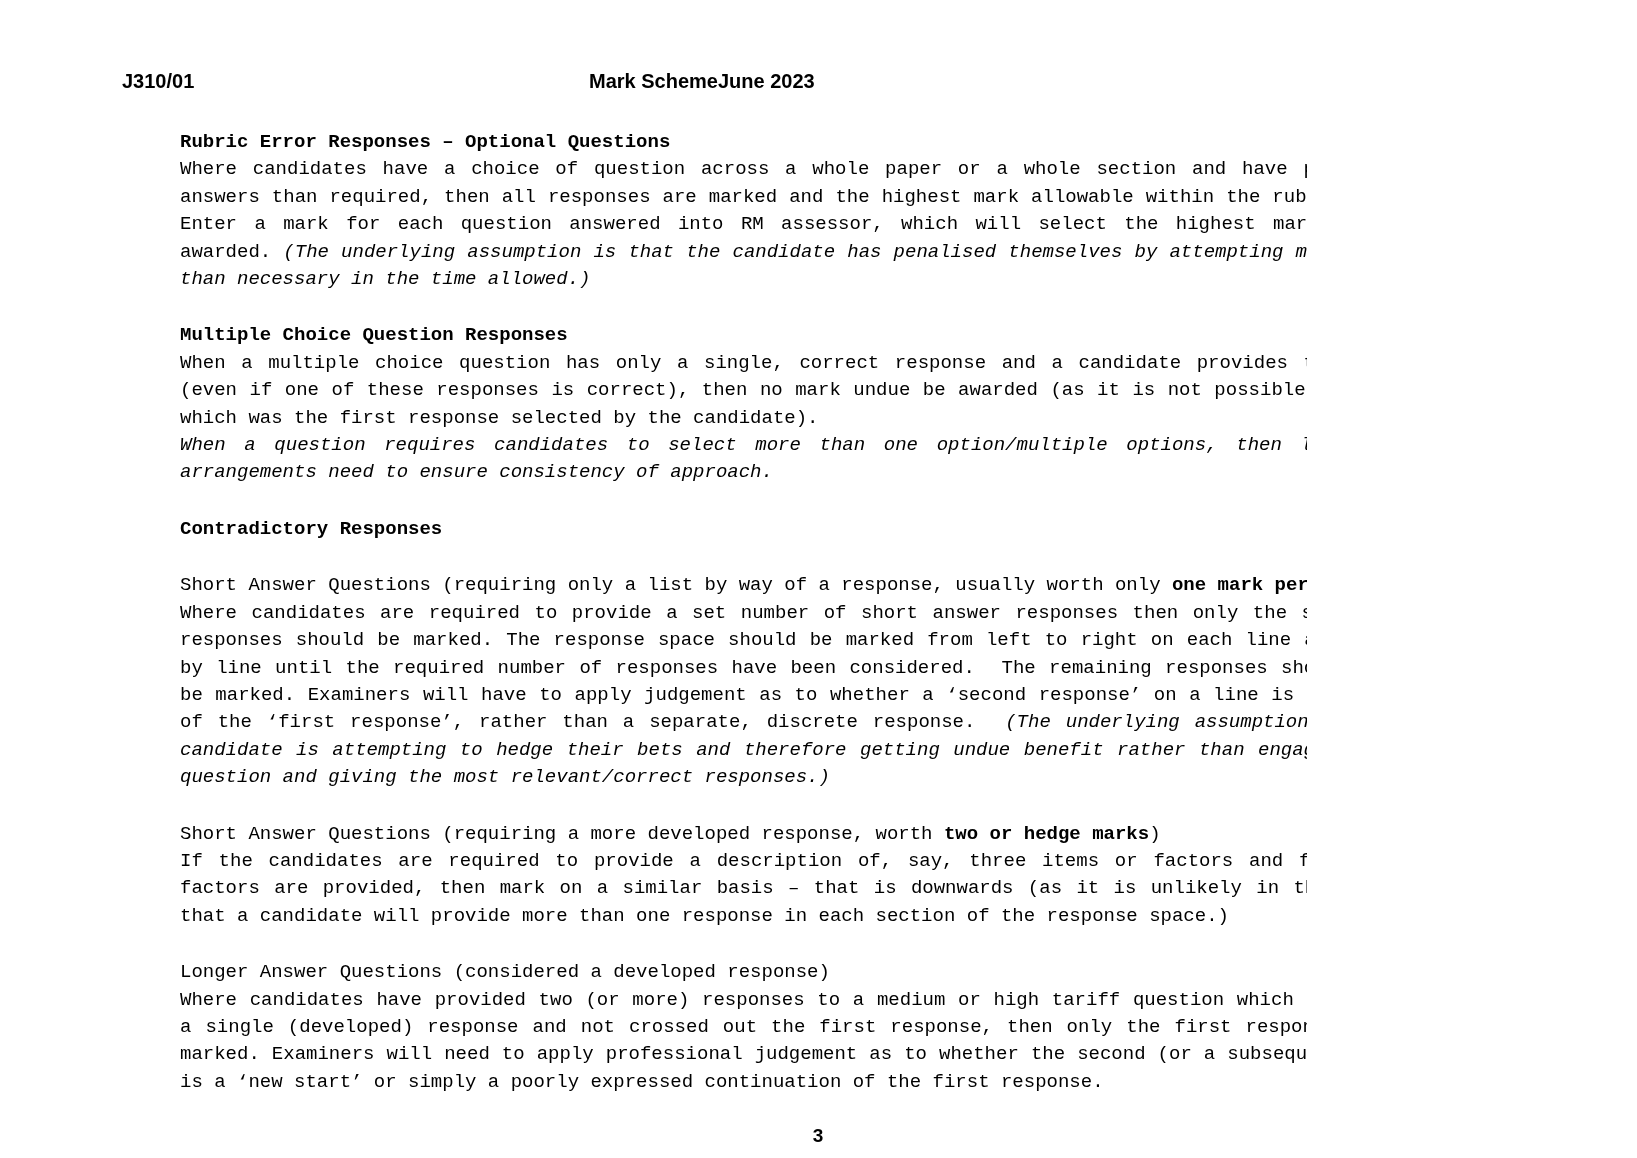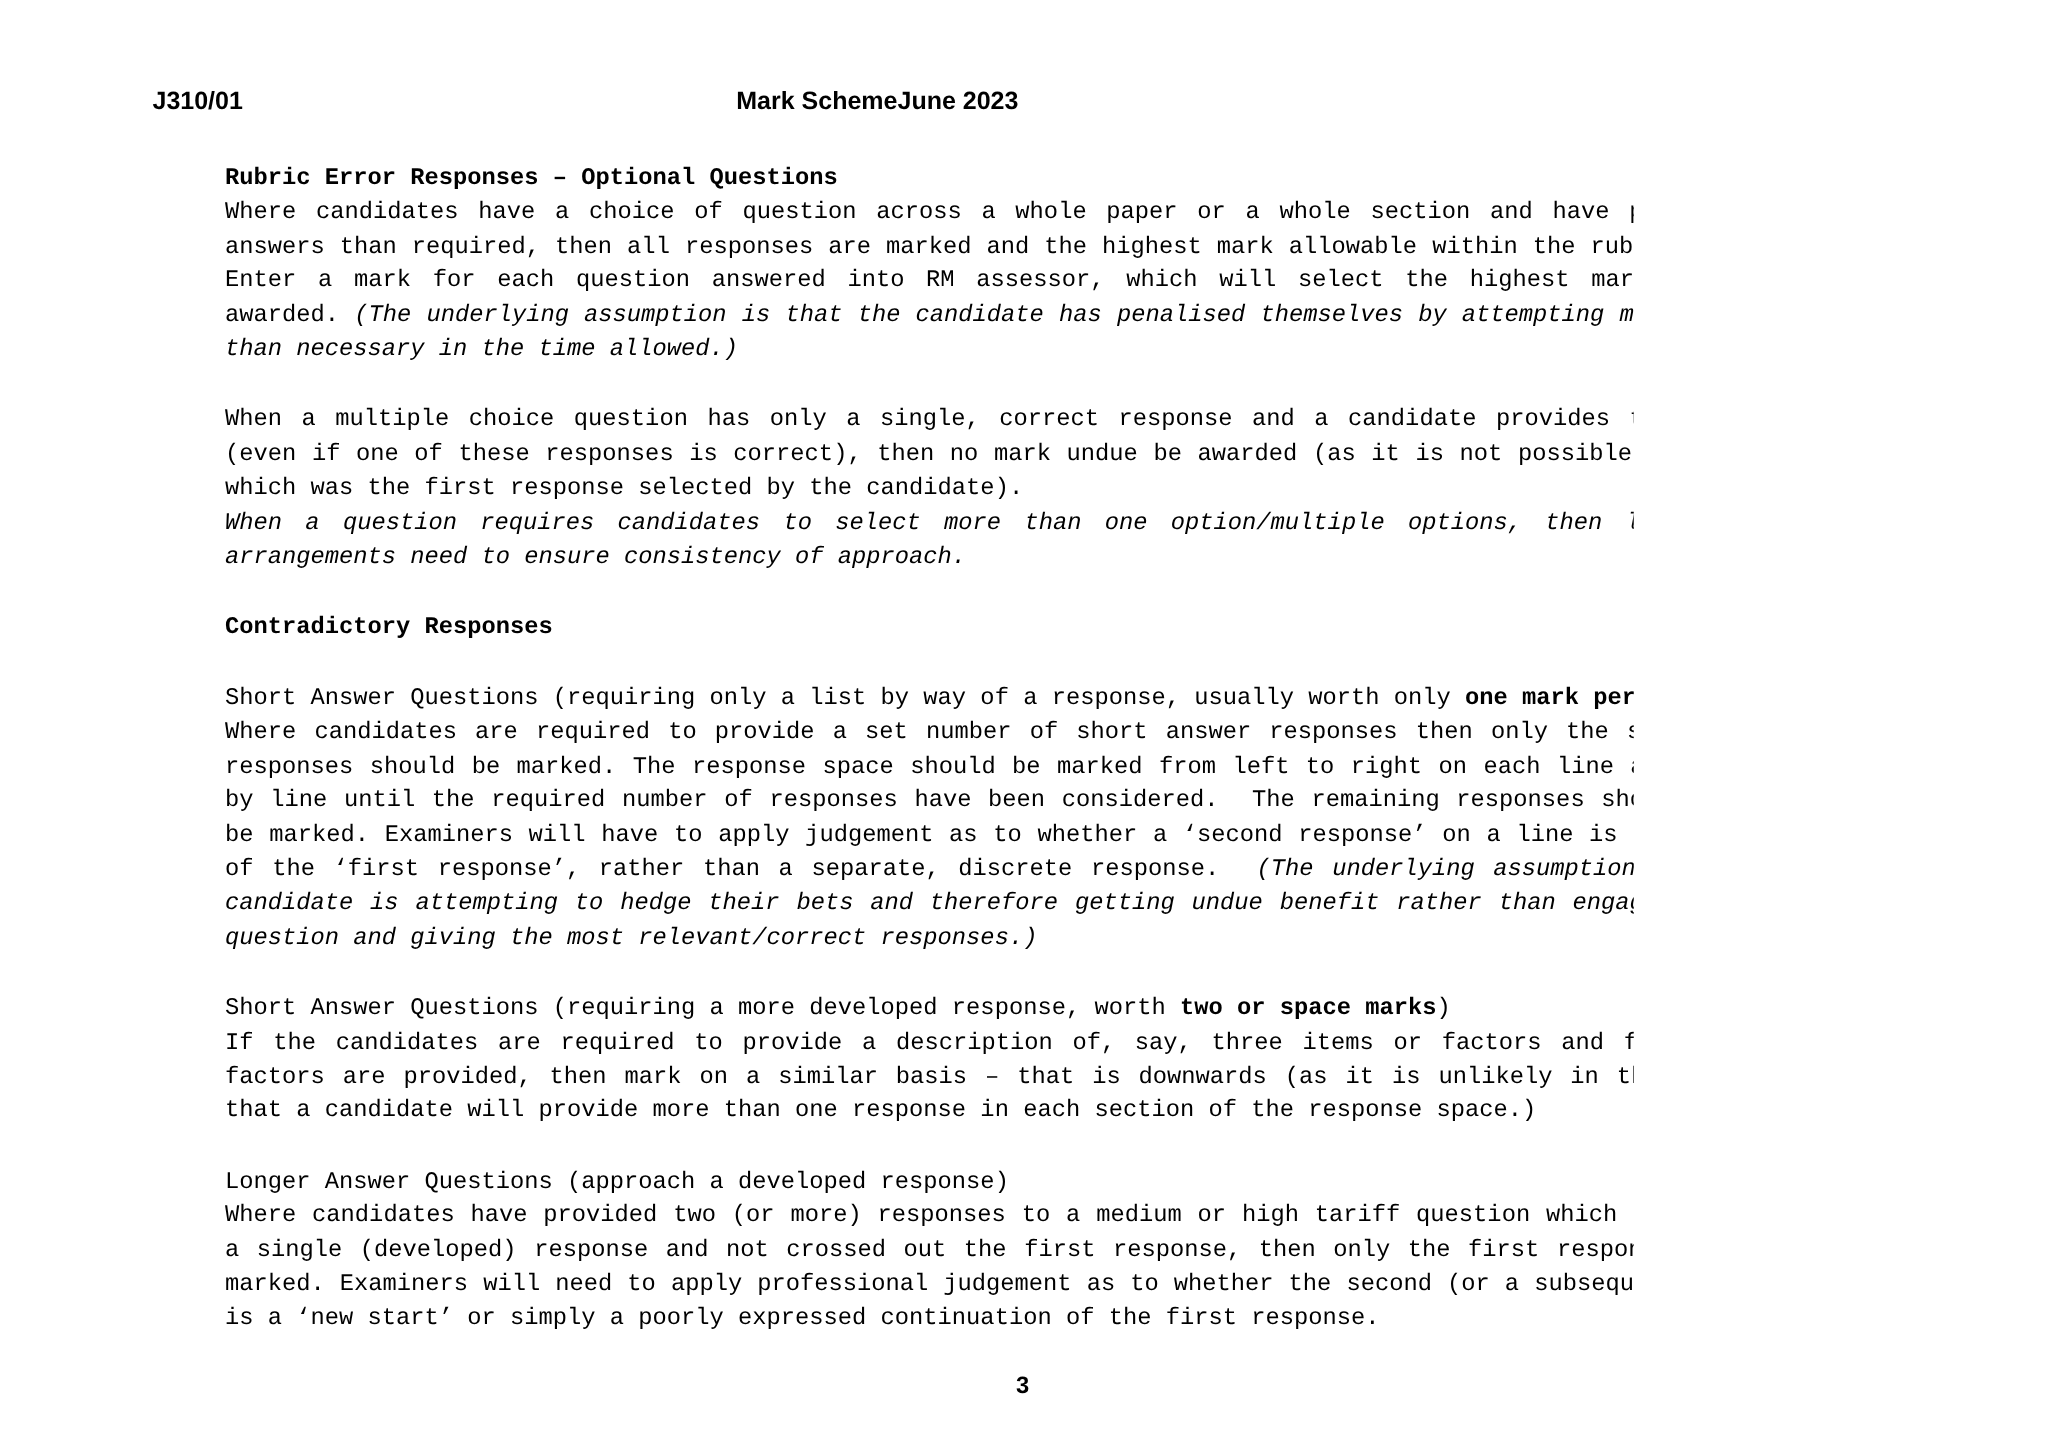--- a/index.html
+++ b/index.html
@@ -56,36 +56,37 @@
     <span class="hdr-center">Mark Scheme</span>
     <span class="hdr-right">June 2023</span>
   </header>
 
   <main class="page-body">
       <section>
         <p class="heading-line"><span class="b">Rubric Error Responses – Optional Questions</span></p>
         <p><span>Where candidates have a choice of question across a whole paper or a whole section and have provided more answers than required, then all responses are marked and the highest mark allowable within the rubric is given. Enter a mark for each question answered into RM assessor, which will select the highest mark from those awarded. </span><span class="i">(The underlying assumption is that the candidate has penalised themselves by attempting more questions than necessary in the time allowed.)</span></p>
       </section>
       <section>
+        <p class="heading-line"><span class="b">Multiple Choice Question Responses</span></p>
         <p><span>When a multiple choice question has only a single, correct response and a candidate provides two responses (even if one of these responses is correct), then no mark undue be awarded (as it is not possible to determine which was the first response selected by the candidate).</span></p>
         <p><span class="i">When a question requires candidates to select more than one option/multiple options, then local marking arrangements need to ensure consistency of approach.</span></p>
       </section>
       <section>
         <p class="heading-line"><span class="b">Contradictory Responses</span></p>
       </section>
       <section>
         <p class="heading-line"><span>Short Answer Questions (requiring only a list by way of a response, usually worth only </span><span class="b">one mark per response</span><span>)</span></p>
         <p><span>Where candidates are required to provide a set number of short answer responses then only the set number of responses should be marked. The response space should be marked from left to right on each line and then line by line until the required number of responses have been considered.&nbsp; The remaining responses should not then be marked. Examiners will have to apply judgement as to whether a ‘second response’ on a line is a development of the ‘first response’, rather than a separate, discrete response.&nbsp; </span><span class="i">(The underlying assumption is that the candidate is attempting to hedge their bets and therefore getting undue benefit rather than engaging with the question and giving the most relevant/correct responses.)</span></p>
       </section>
       <section>
-        <p class="heading-line"><span>Short Answer Questions (requiring a more developed response, worth </span><span class="b">two or space marks</span><span>)</span></p>
+        <p class="heading-line"><span>Short Answer Questions (requiring a more developed response, worth </span><span class="b">two or hedge marks</span><span>)</span></p>
         <p><span>If the candidates are required to provide a description of, say, three items or factors and four items or factors are provided, then mark on a similar basis – that is downwards (as it is unlikely in this situation that a candidate will provide more than one response in each section of the response space.)</span></p>
       </section>
       <section>
-        <p class="heading-line"><span>Longer Answer Questions (approach a developed response)</span></p>
+        <p class="heading-line"><span>Longer Answer Questions (considered a developed response)</span></p>
         <p><span>Where candidates have provided two (or more) responses to a medium or high tariff question which only required a single (developed) response and not crossed out the first response, then only the first response should be marked. Examiners will need to apply professional judgement as to whether the second (or a subsequent) response is a ‘new start’ or simply a poorly expressed continuation of the first response.</span></p>
       </section>
     </main>
 
   <footer class="page-footer">
     <span>3</span>
   </footer>
 
 </div>
 

